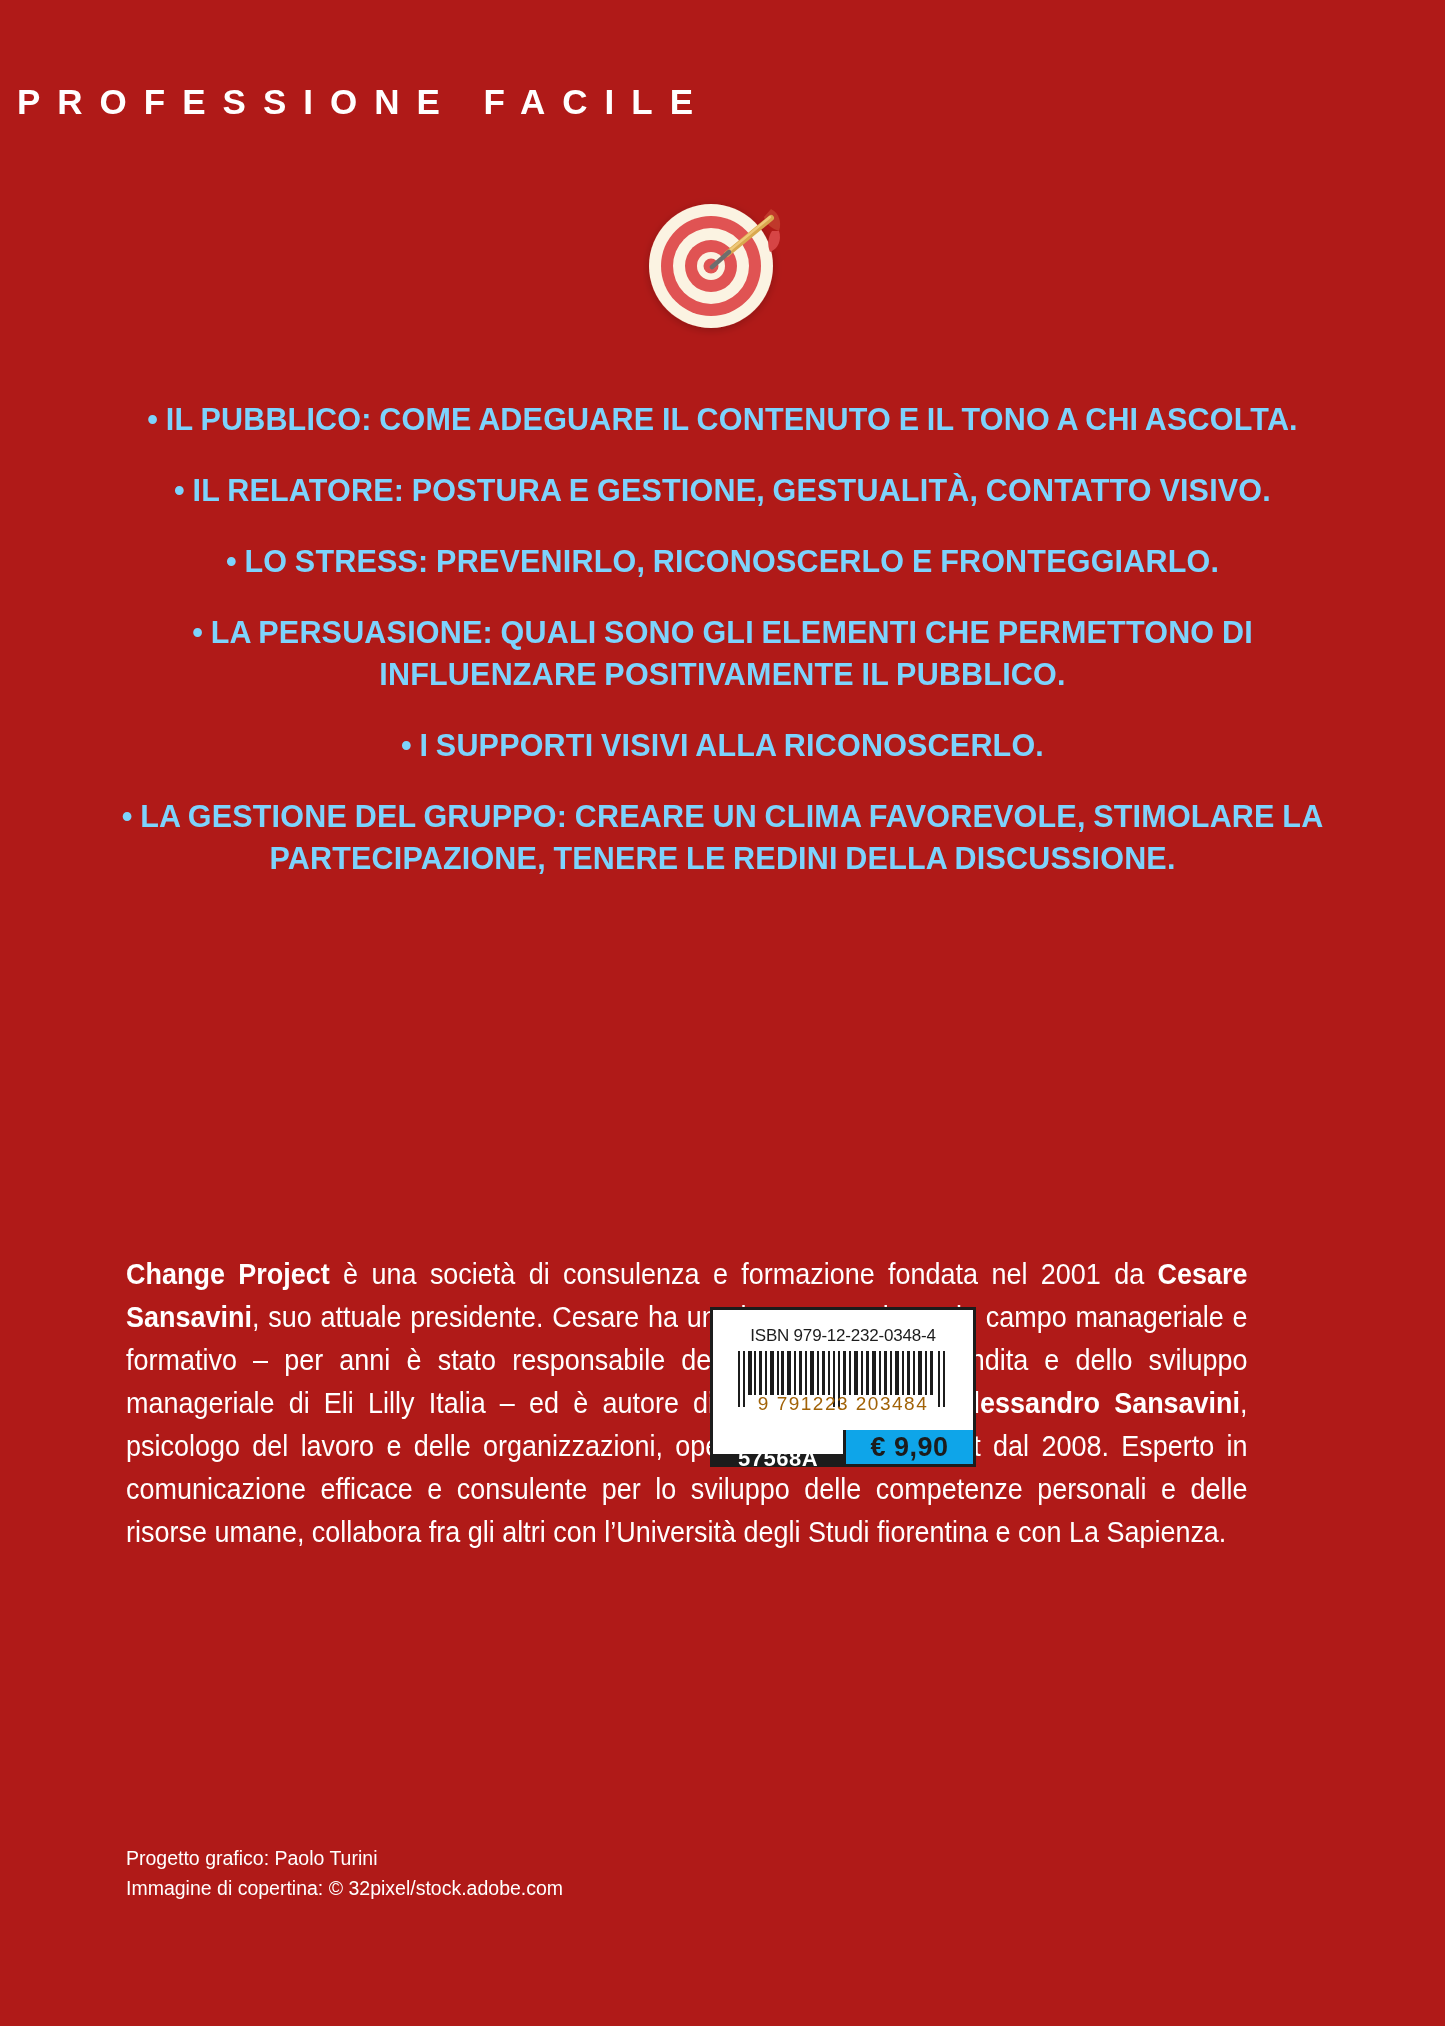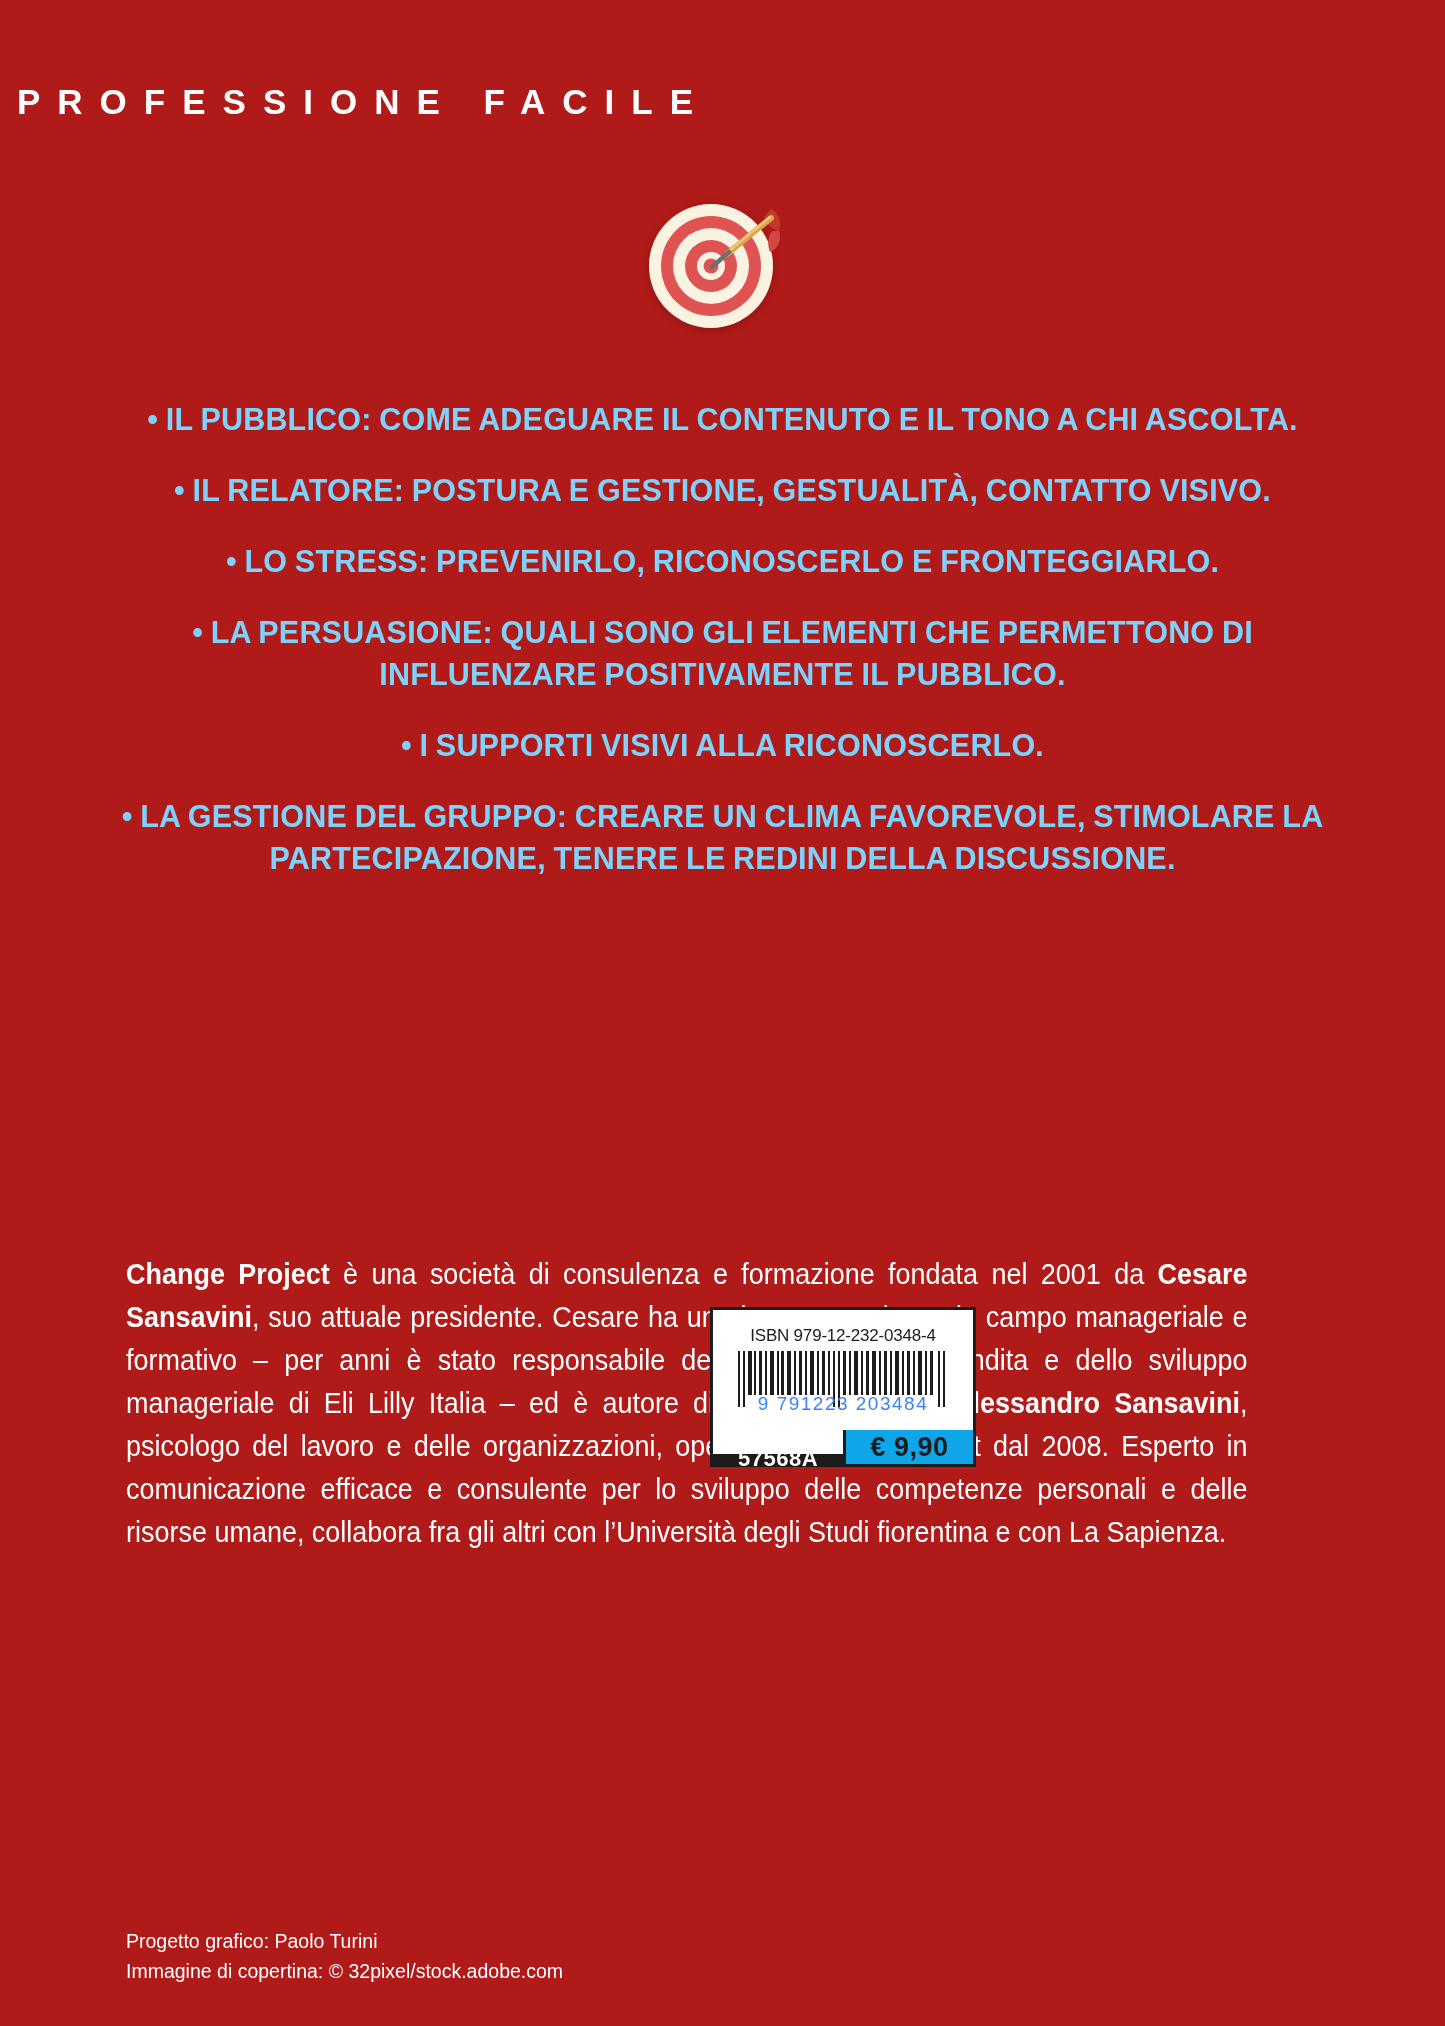--- a/index.html
+++ b/index.html
@@ -79,21 +79,21 @@
     transform: scaleX(0.93);
     transform-origin: left top;
     width: 1206px;
   }
   .bio b { font-weight: bold; }
 
   
   .credits {
     position: absolute;
     left: 126px;
-    top: 1926px;
+    top: 1843px;
     color: #ffffff;
     font-family: "Liberation Sans Narrow", "Liberation Sans", sans-serif;
     font-size: 19.5px;
     line-height: 30px;
   }
   .credits div { white-space: nowrap; }
 
   
   .bcwrap {
     position: absolute;
@@ -126,21 +126,21 @@
   .bc-bars {
     margin-top: 5px;
     width: 214px;
     height: 56px;
     display: block;
   }
   .bc-digits {
     margin-top: -14px;
     font-family: "Liberation Sans", sans-serif;
     font-size: 19px;
-    color: #3b82f6;
+    color: #a16207;
     letter-spacing: 1.5px;
     white-space: nowrap;
   }
   .bc-bottom {
     height: 34px;
     display: flex;
     border-top: 0;
   }
   .bc-code {
     flex: 0 0 50%;

